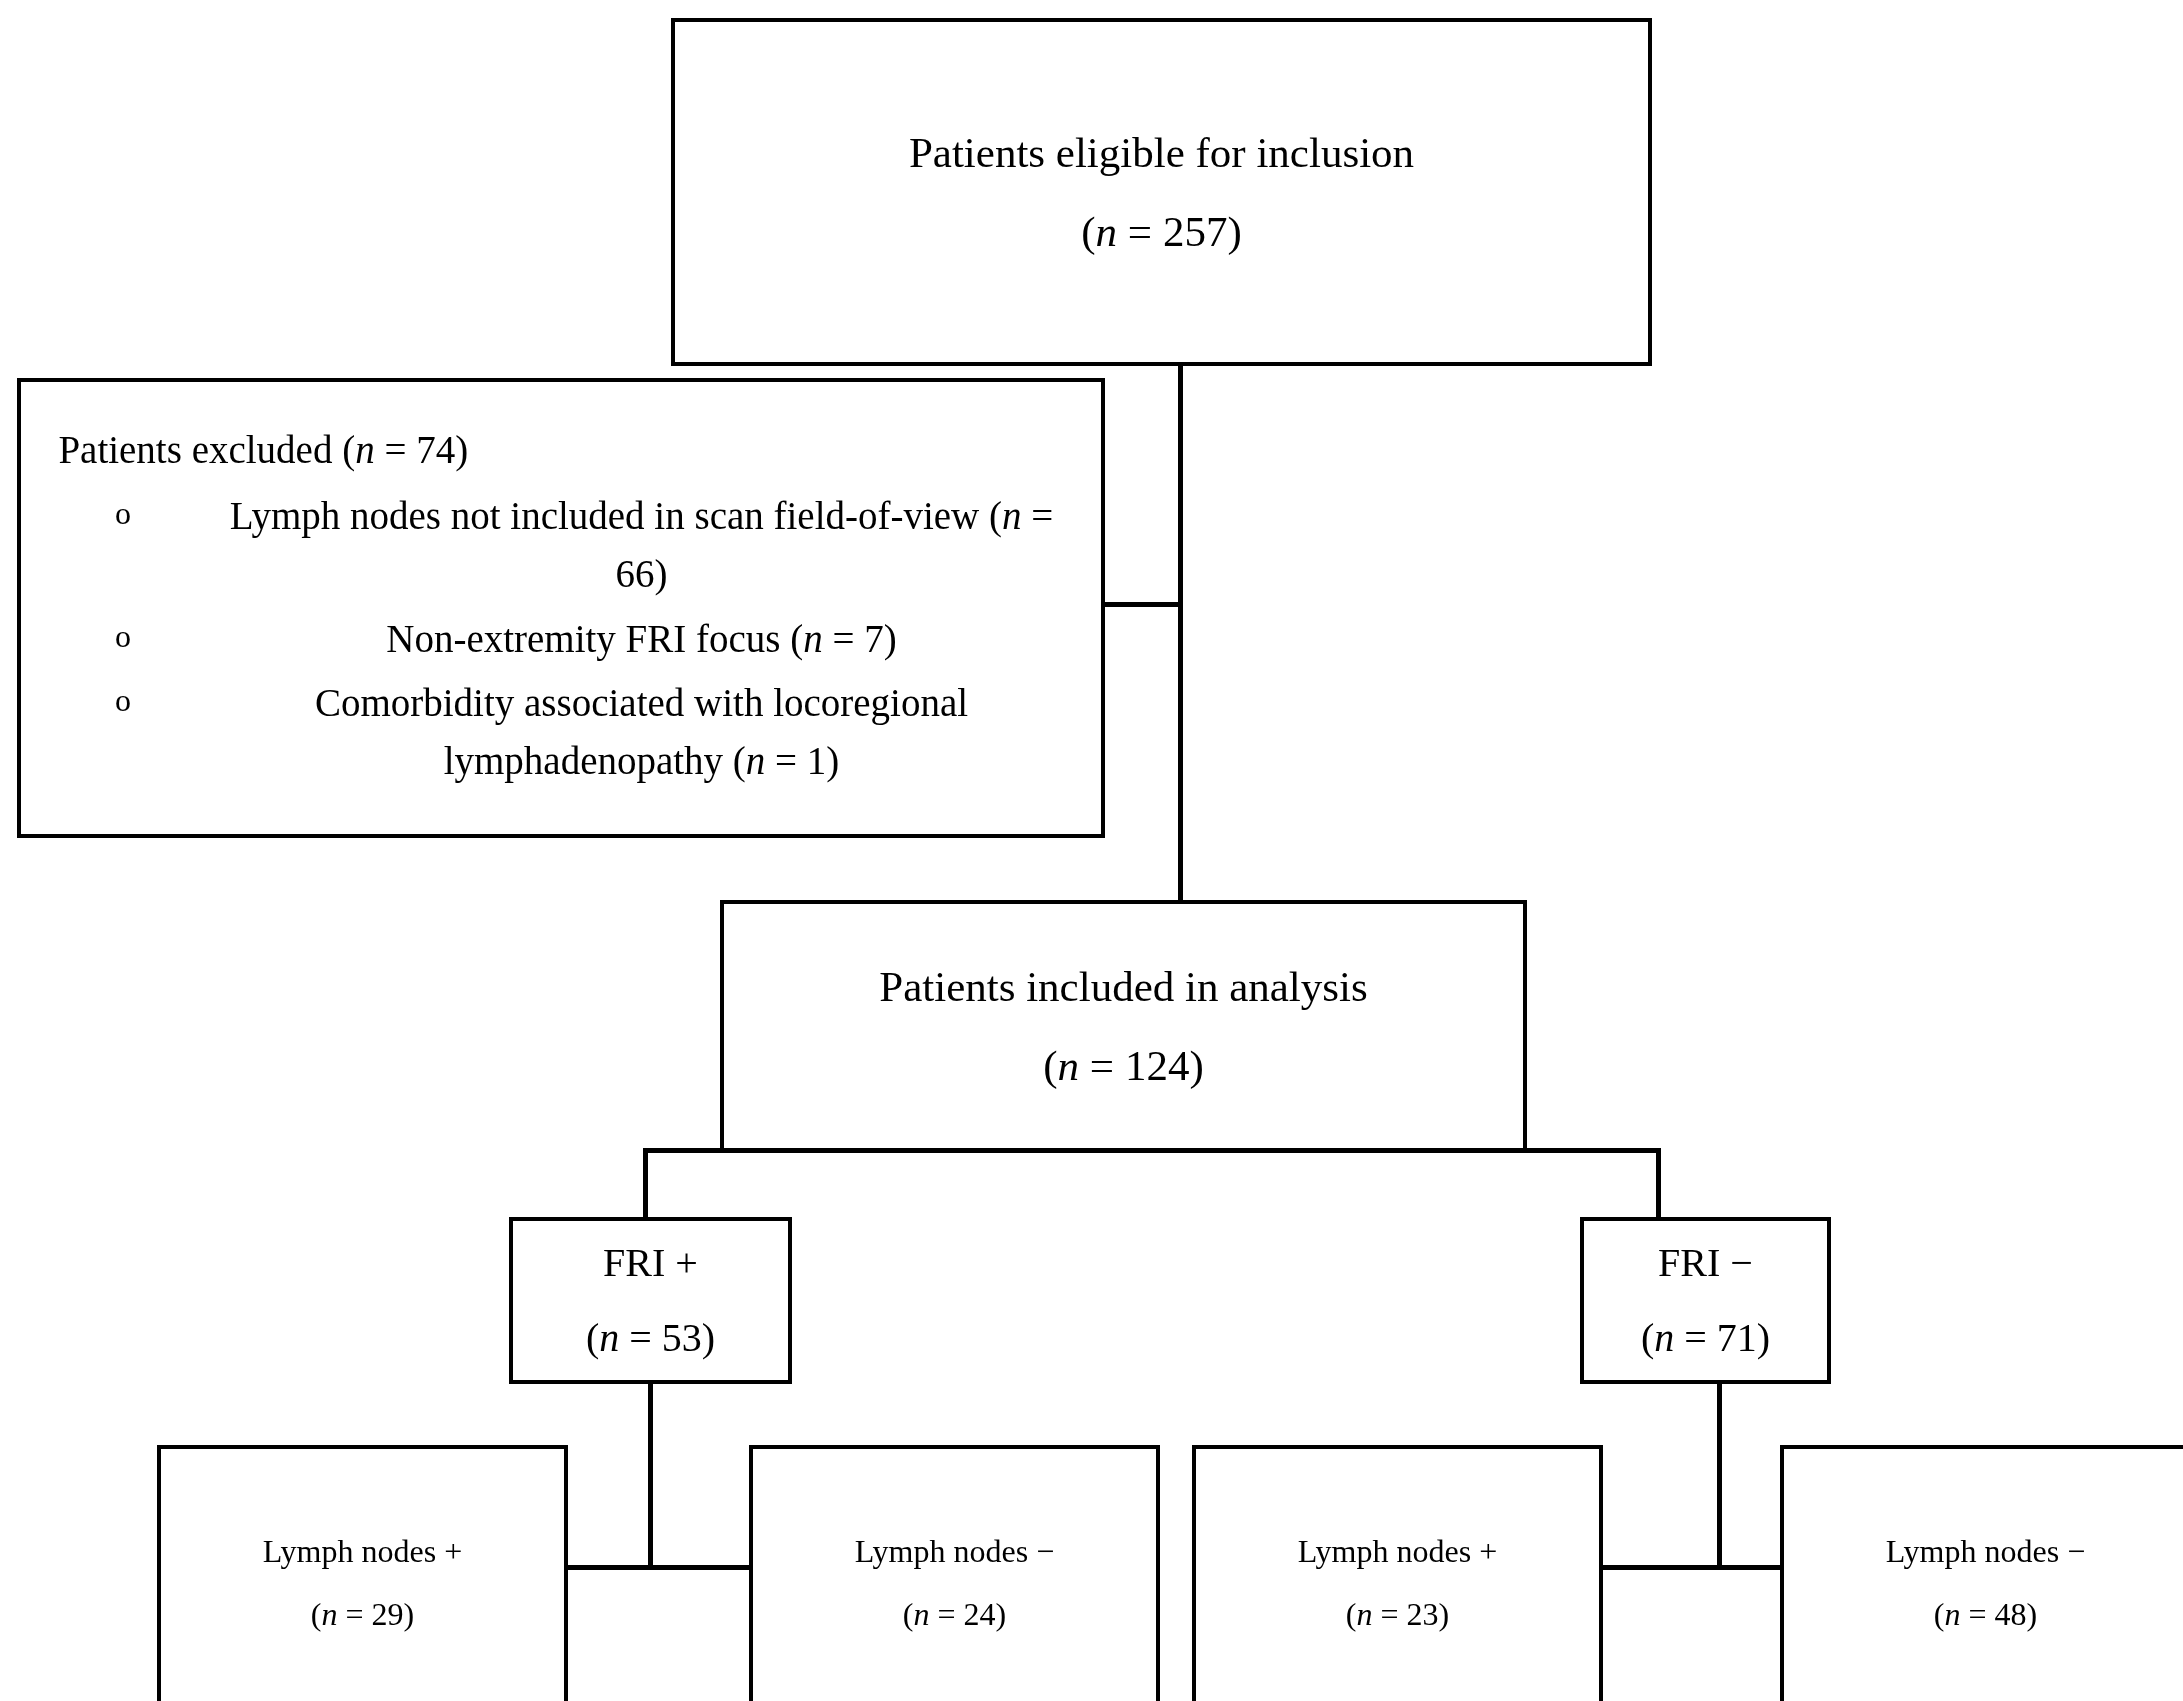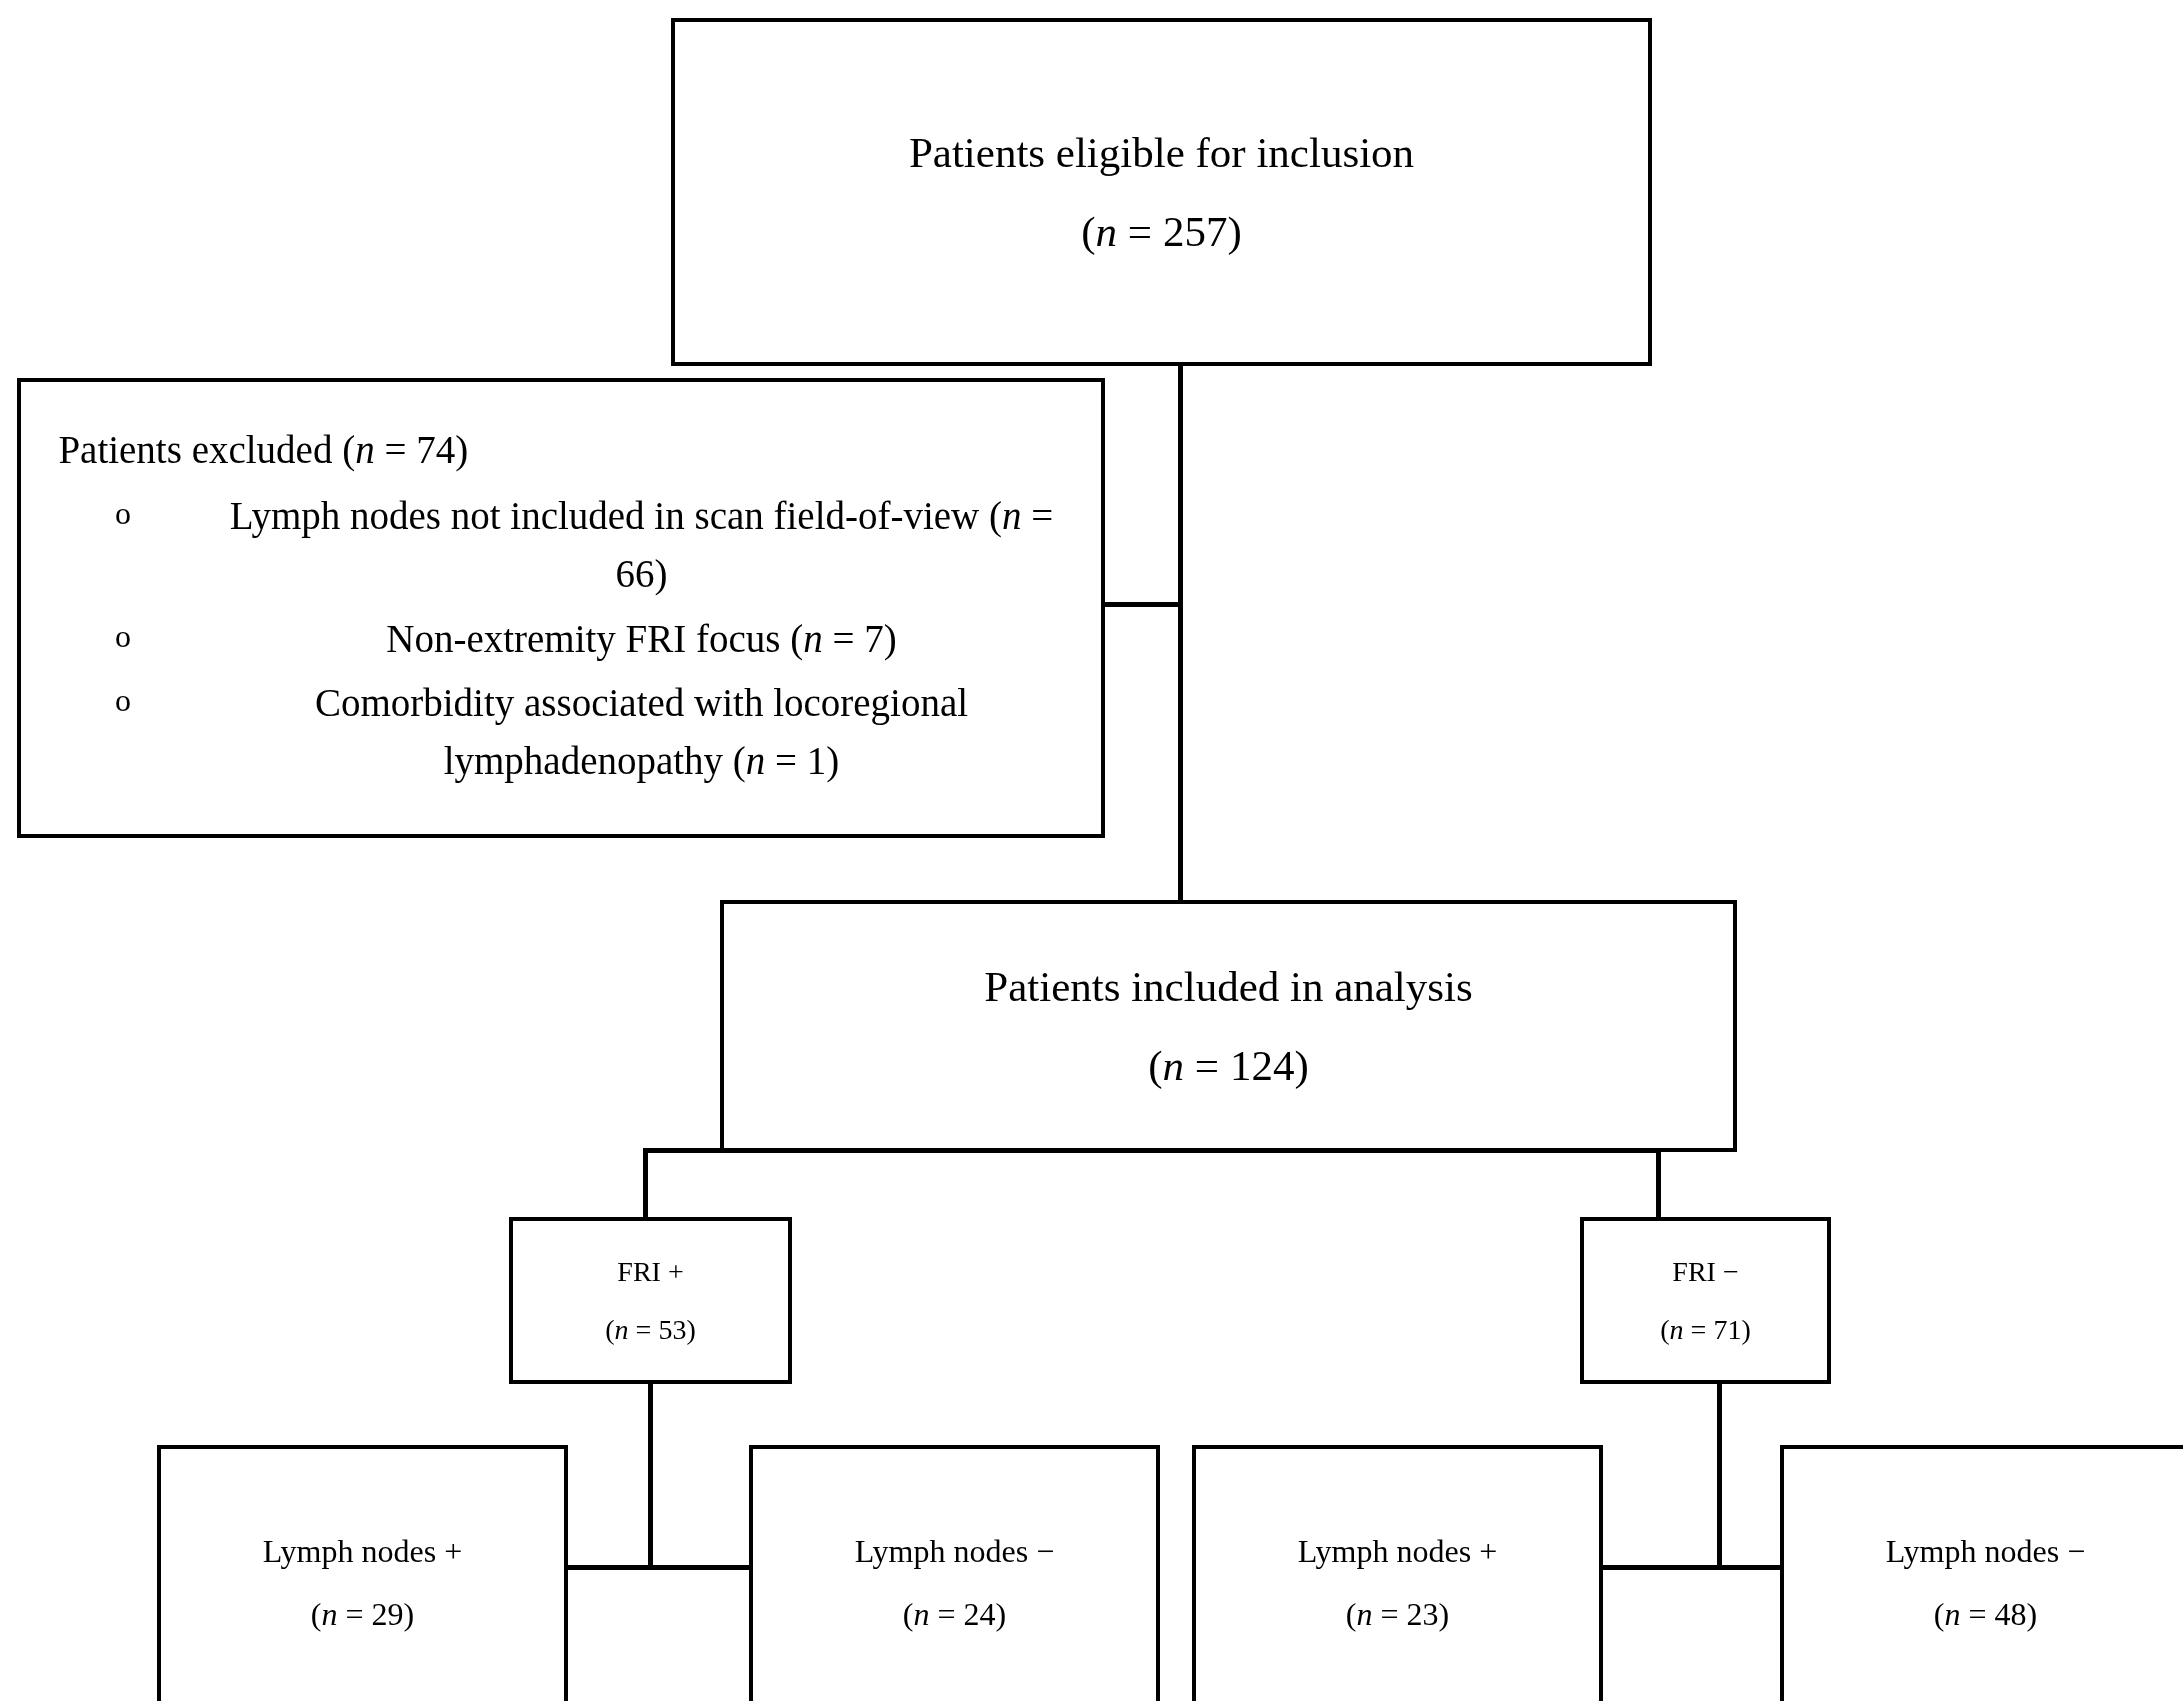--- a/index.html
+++ b/index.html
@@ -39,21 +39,21 @@
     position: absolute;
     background: #000000;
     z-index: 1;
   }
   .vline { width: 4.8px; }
   .hline { height: 4.8px; }
 
   
   .t-main   { font-size: 43px; }
   .t-n      { font-size: 43px; }
-  .t-small  { font-size: 28px; }
+  .t-small  { font-size: 40px; }
   .t-leaf   { font-size: 32px; }
   .ital { font-style: italic; }
 
   .line1 { display: block; }
   .line2 { display: block; margin-top: 18px; }
 
   
   #exclusion-box { padding: 40px 21px 0 25px; }
   .excl-title {
     font-size: 39px;
@@ -116,21 +116,21 @@
       </li>
       <li class="excl-item">
         <span class="excl-bullet">o</span><span>Non-extremity FRI focus (</span><span class="ital">n</span><span> = </span><span>7</span><span>)</span>
       </li>
       <li class="excl-item">
         <span class="excl-bullet">o</span><span>Comorbidity associated with locoregional lymphadenopathy (</span><span class="ital">n</span><span> = </span><span>1</span><span>)</span>
       </li>
     </ul>
   </div>
 
-  <div class="box" id="included-box" style="left:720px; top:900px; width:1017px; height:252px;">
+  <div class="box" id="included-box" style="left:720px; top:900px; width:807px; height:252px;">
     <span class="t-main line1">Patients included in analysis</span>
     <span class="t-n line2"><span>(</span><span class="ital">n</span><span> = </span><span>124</span><span>)</span></span>
   </div>
 
   <div class="box" id="fri-positive-box" style="left:509px; top:1217px; width:283px; height:167px;">
     <span class="t-small line1">FRI +</span>
     <span class="t-small line2"><span>(</span><span class="ital">n</span><span> = </span><span>53</span><span>)</span></span>
   </div>
 
   <div class="box" id="fri-negative-box" style="left:1580px; top:1217px; width:251px; height:167px;">

